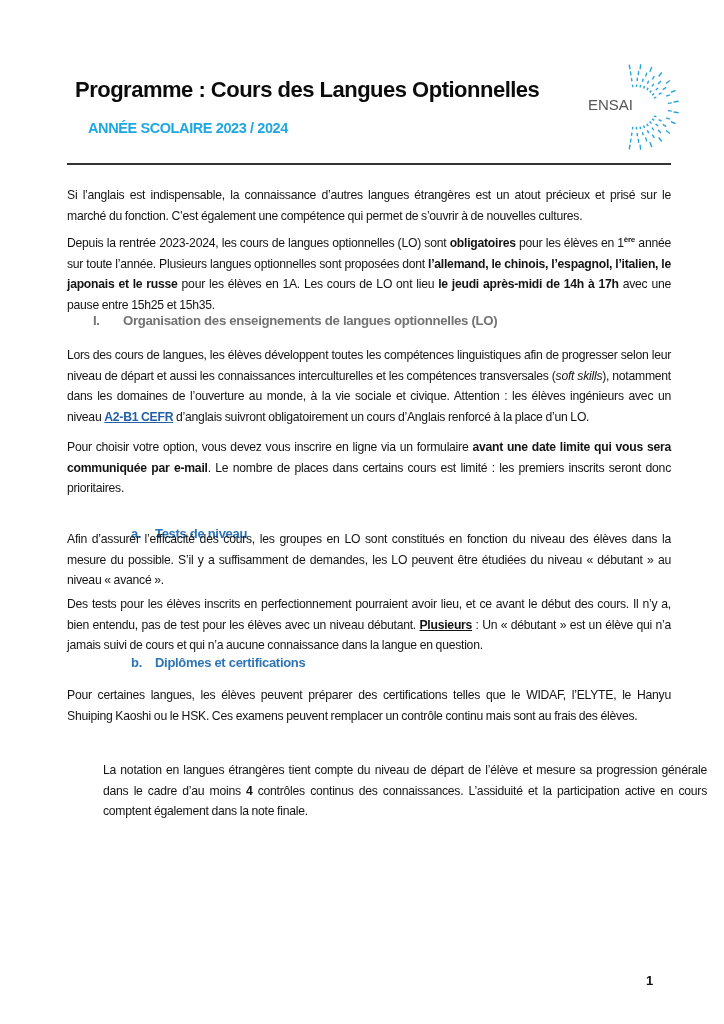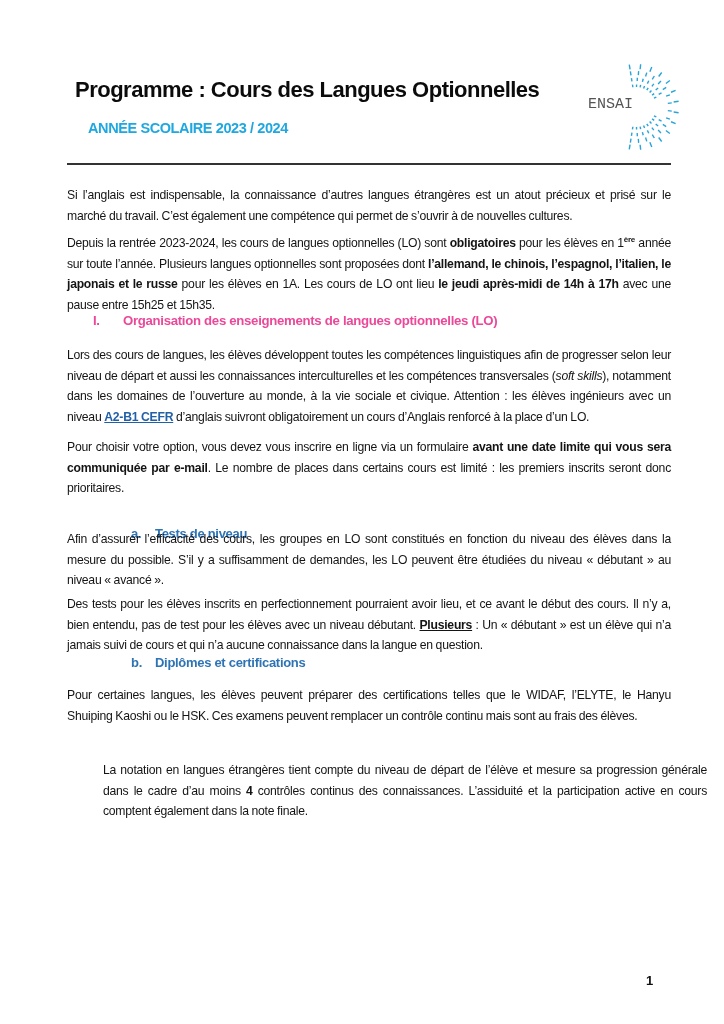--- a/index.html
+++ b/index.html
@@ -4,33 +4,33 @@
 <style>
   html, body { margin: 0; padding: 0; background: #ffffff; }
   body { width: 724px; height: 1024px; position: relative; overflow: hidden;
          font-family: "Liberation Sans", "DejaVu Sans", sans-serif; color: #111; }
   .page { position: absolute; left: 0; top: 0; width: 724px; height: 1024px; }
   .title { position: absolute; left: 75px; top: 77px; font-size: 22px; font-weight: bold;
            letter-spacing: -0.5px; color: #0b0b0b; white-space: nowrap; }
   .subtitle { position: absolute; left: 88px; top: 120px; font-size: 14.5px; font-weight: bold;
               color: #1fa7e0; letter-spacing: -0.4px; white-space: nowrap; }
   .logo { position: absolute; left: 588px; top: 62px; width: 92px; height: 90px; }
-  .logo-text { position: absolute; left: 0px; top: 34px; font-size: 15px; color: #555; letter-spacing: 0; font-family: Liberation Mono, monospace; }
+  .logo-text { position: absolute; left: 0px; top: 34px; font-size: 15px; color: #555; letter-spacing: 0; }
   .rule { position: absolute; left: 67px; top: 163px; width: 604px; height: 2px; background: #333; }
 
   .p { position: absolute; left: 67px; width: 604px; font-size: 12.2px; line-height: 20.5px;
        letter-spacing: -0.25px; word-spacing: -0.3px; color: #141414; }
   .p.just { text-align: justify; }
   .p b { font-weight: bold; }
   .p .link { color: #2160a6; text-decoration: underline; font-weight: bold; }
   .p .u { text-decoration: underline; font-weight: bold; }
   .p sup { font-size: 8px; line-height: 0; font-weight: bold; }
 
   .h1 { position: absolute; left: 93px; top: 313px; font-size: 13.2px; font-weight: bold;
-        color: #ec4899; white-space: nowrap; letter-spacing: -0.3px; }
+        color: #737373; white-space: nowrap; letter-spacing: -0.3px; }
   .h1 .num { display: inline-block; width: 30px; }
   .h2 { position: absolute; left: 131px; font-size: 13px; font-weight: bold; color: #2e74b5;
         white-space: nowrap; letter-spacing: -0.3px; }
   .h2 .num { display: inline-block; width: 24px; }
 
   table.grades { position: absolute; left: 258px; top: 817px; border-collapse: collapse;
                  font-size: 10.5px; }
   table.grades td { border: 1px solid #222; text-align: center; padding: 1px 4px; height: 16px; }
   table.grades th { border: 1px solid #222; text-align: center; font-weight: bold;
                     padding: 1px 4px; line-height: 16px; font-size: 10.5px; }
@@ -112,21 +112,21 @@
           <line x1="52.10430684391268" y1="64.57433690654709" x2="52.63786673362134" y2="67.11900070439822" stroke="#27a4d8" stroke-width="1.4"></line>
           <line x1="48.4959900909686" y1="64.99384889984069" x2="48.56046880279452" y2="67.59304925681998" stroke="#27a4d8" stroke-width="1.4"></line>
           <line x1="44.87131069919539" y1="64.75376681190275" x2="44.46458109009079" y2="67.32175649745011" stroke="#27a4d8" stroke-width="1.4"></line>
         </g>
     </svg>
   </div>
 
   <div class="rule"></div>
 
   <div class="p just" style="top:185px;">
-    <span>Si l’anglais est indispensable, la connaissance d’autres langues étrangères est un atout précieux et prisé sur le marché du travail. C’est également une compétence qui permet de s’ouvrir à de nouvelles cultures.</span>
+    <span>Si l’anglais est indispensable, la connaissance d’autres langues étrangères est un atout précieux et prisé sur le marché du fonction. C’est également une compétence qui permet de s’ouvrir à de nouvelles cultures.</span>
   </div>
 
   <div class="p just" style="top:233px;">
     <span>Depuis la rentrée 2023-2024, les cours de langues optionnelles (LO) sont </span><b>obligatoires</b><span> pour les élèves en 1</span><sup>ère</sup><span> année sur toute l’année. Plusieurs langues optionnelles sont proposées dont </span><b>l’allemand, le chinois, l’espagnol, l’italien, le japonais et le russe</b><span> pour les élèves en 1A. Les cours de LO ont lieu </span><b>le jeudi après-midi de 14h à 17h</b><span> avec une pause entre 15h25 et 15h35.</span>
   </div>
 
   <div class="h1">
     <span class="num">I.</span><span>Organisation des enseignements de langues optionnelles (LO)</span>
   </div>
 

